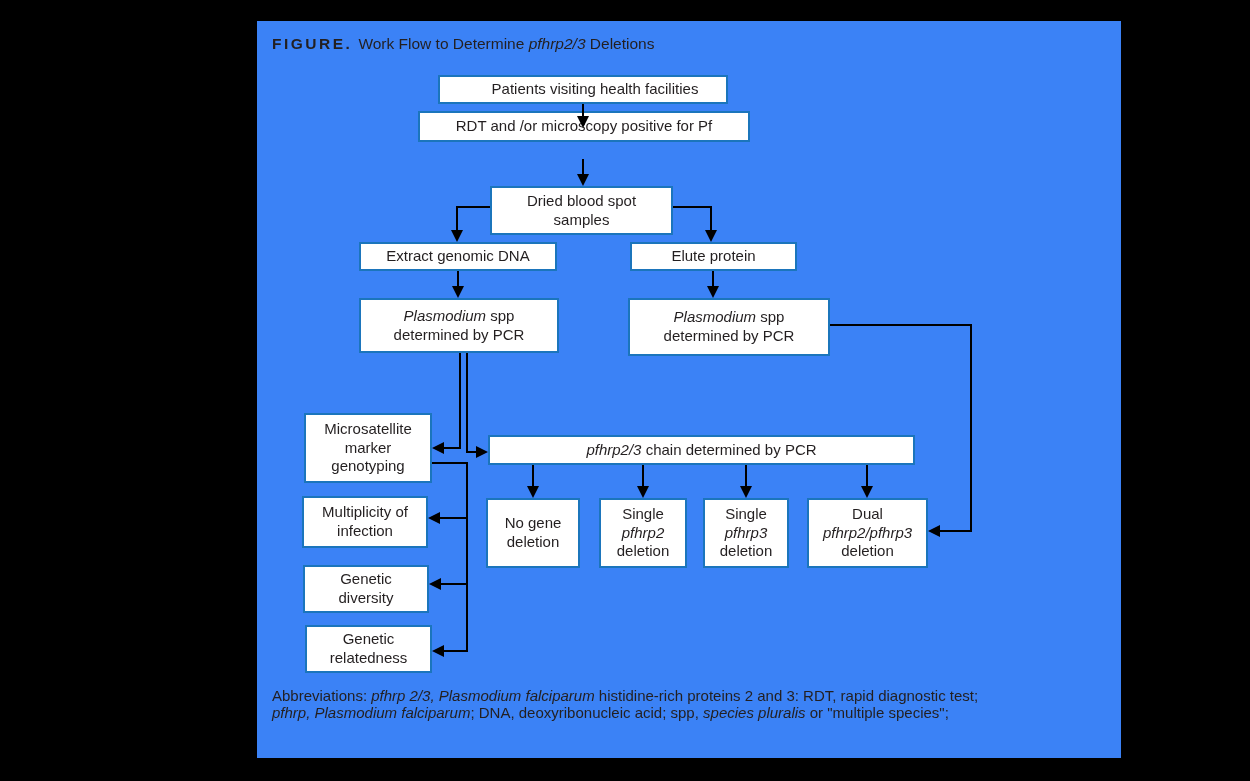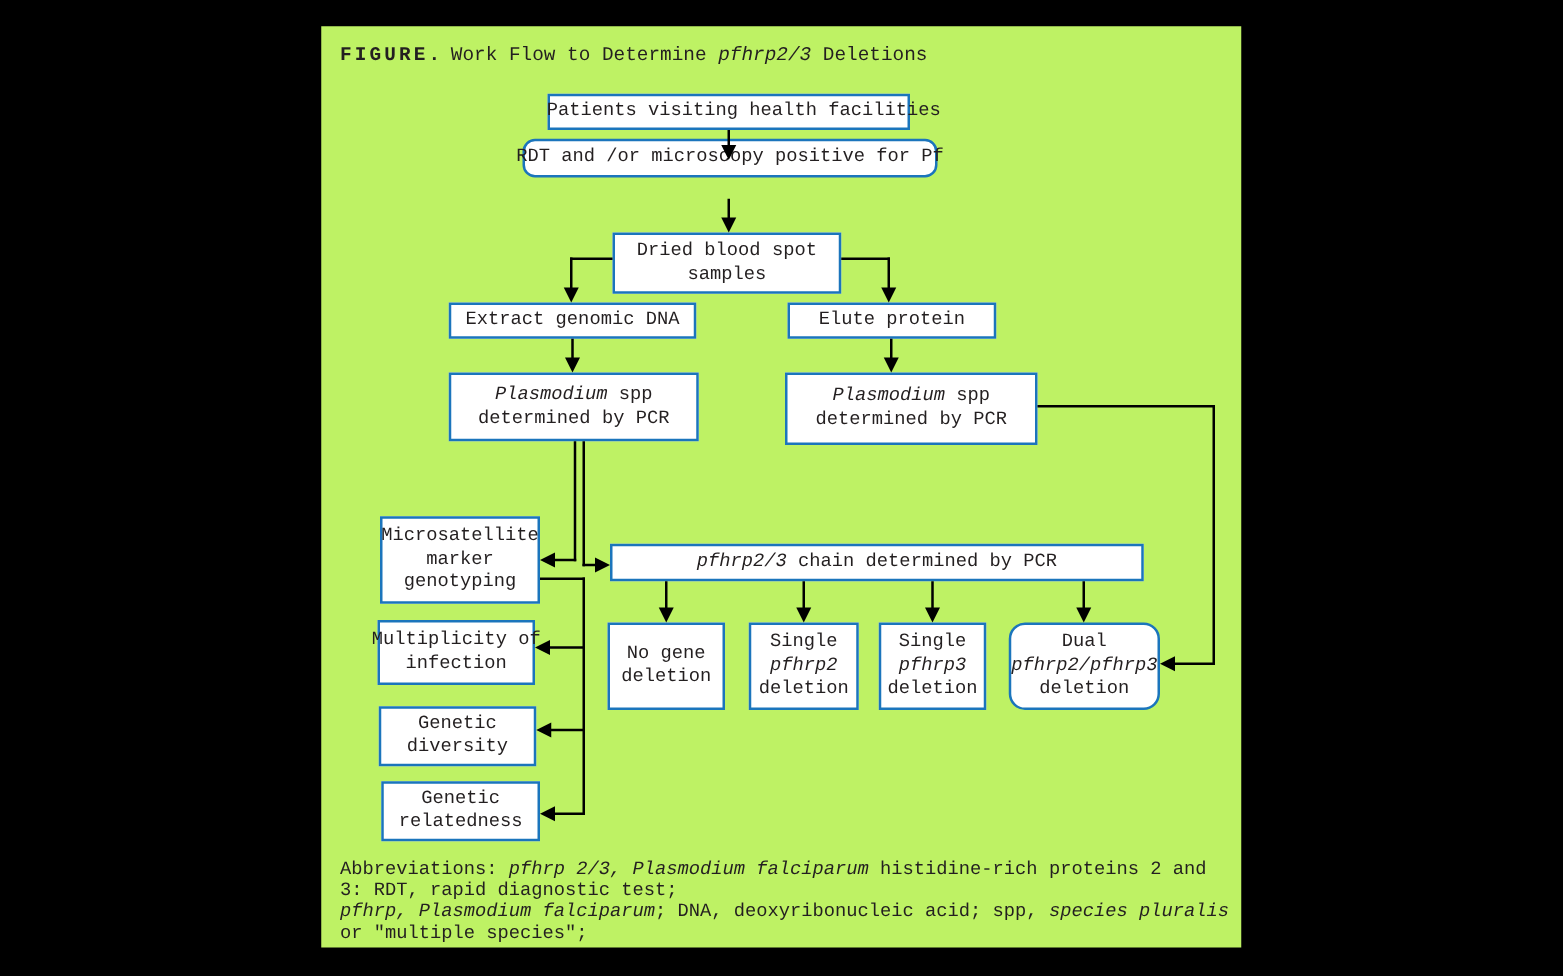--- a/index.html
+++ b/index.html
@@ -1,21 +1,21 @@
 <!DOCTYPE html>
 <html><head>
 <meta charset="utf-8">
 <style>
   html,body{margin:0;padding:0;}
   body{
     width:1250px;height:781px;background:#000;position:relative;
     font-family:"Liberation Sans","DejaVu Sans",sans-serif;
     -webkit-font-smoothing:antialiased;
   }
-  .panel{position:absolute;left:257px;top:21px;width:736px;height:737px;background:#bef264;font-family:Liberation Mono, monospace;}
+  .panel{position:absolute;left:257px;top:21px;width:864px;height:737px;background:#3b82f6;}
   .title{position:absolute;left:15px;top:14px;font-size:15.5px;color:#231f20;white-space:nowrap;}
   .title .figlabel{font-weight:700;letter-spacing:2.5px;margin-right:6px;}
   .title .it{font-style:italic;}
 
   .node{
     position:absolute;box-sizing:border-box;background:#fff;
     border:2px solid #1b75bc;
     display:flex;flex-direction:column;align-items:center;justify-content:center;
     text-align:center;font-size:15px;line-height:1.25;color:#231f20;
   }
@@ -39,21 +39,21 @@
 <div class="panel">
 
   <div class="title">
     <span class="figlabel">FIGURE.</span><span>Work Flow to Determine </span><span class="it">pfhrp2/3</span><span> Deletions</span>
   </div>
 
   <div class="node" style="left:181px;top:54px;width:290px;height:29px;padding-left:24px;">
     <span class="row">Patients visiting health facilities</span>
   </div>
 
-  <div class="node" style="left:161px;top:90px;width:332px;height:31px;border-radius:10px;">
+  <div class="node" style="left:161px;top:90px;width:332px;height:31px;">
     <span class="row">RDT and /or microscopy positive for Pf</span>
   </div>
 
   <div class="node" style="left:233px;top:165px;width:183px;height:49px;">
     <span class="row">Dried blood spot</span>
     <span class="row">samples</span>
   </div>
 
   <div class="node" style="left:102px;top:221px;width:198px;height:29px;">
     <span class="row">Extract genomic DNA</span>
@@ -108,21 +108,21 @@
     <span class="row it">pfhrp2</span>
     <span class="row">deletion</span>
   </div>
 
   <div class="node" style="left:446px;top:477px;width:86px;height:70px;">
     <span class="row">Single</span>
     <span class="row it">pfhrp3</span>
     <span class="row">deletion</span>
   </div>
 
-  <div class="node" style="left:550px;top:477px;width:121px;height:70px;border-radius:13px;">
+  <div class="node" style="left:550px;top:477px;width:121px;height:70px;">
     <span class="row">Dual</span>
     <span class="row it">pfhrp2/pfhrp3</span>
     <span class="row">deletion</span>
   </div>
 
   <div class="vline" style="left:325px;top:83px;height:14px;"></div>
   <div class="ar ar-d" style="left:320px;top:95px;"></div>
 
   <div class="vline" style="left:325px;top:138px;height:17px;"></div>
   <div class="ar ar-d" style="left:320px;top:153px;"></div>

